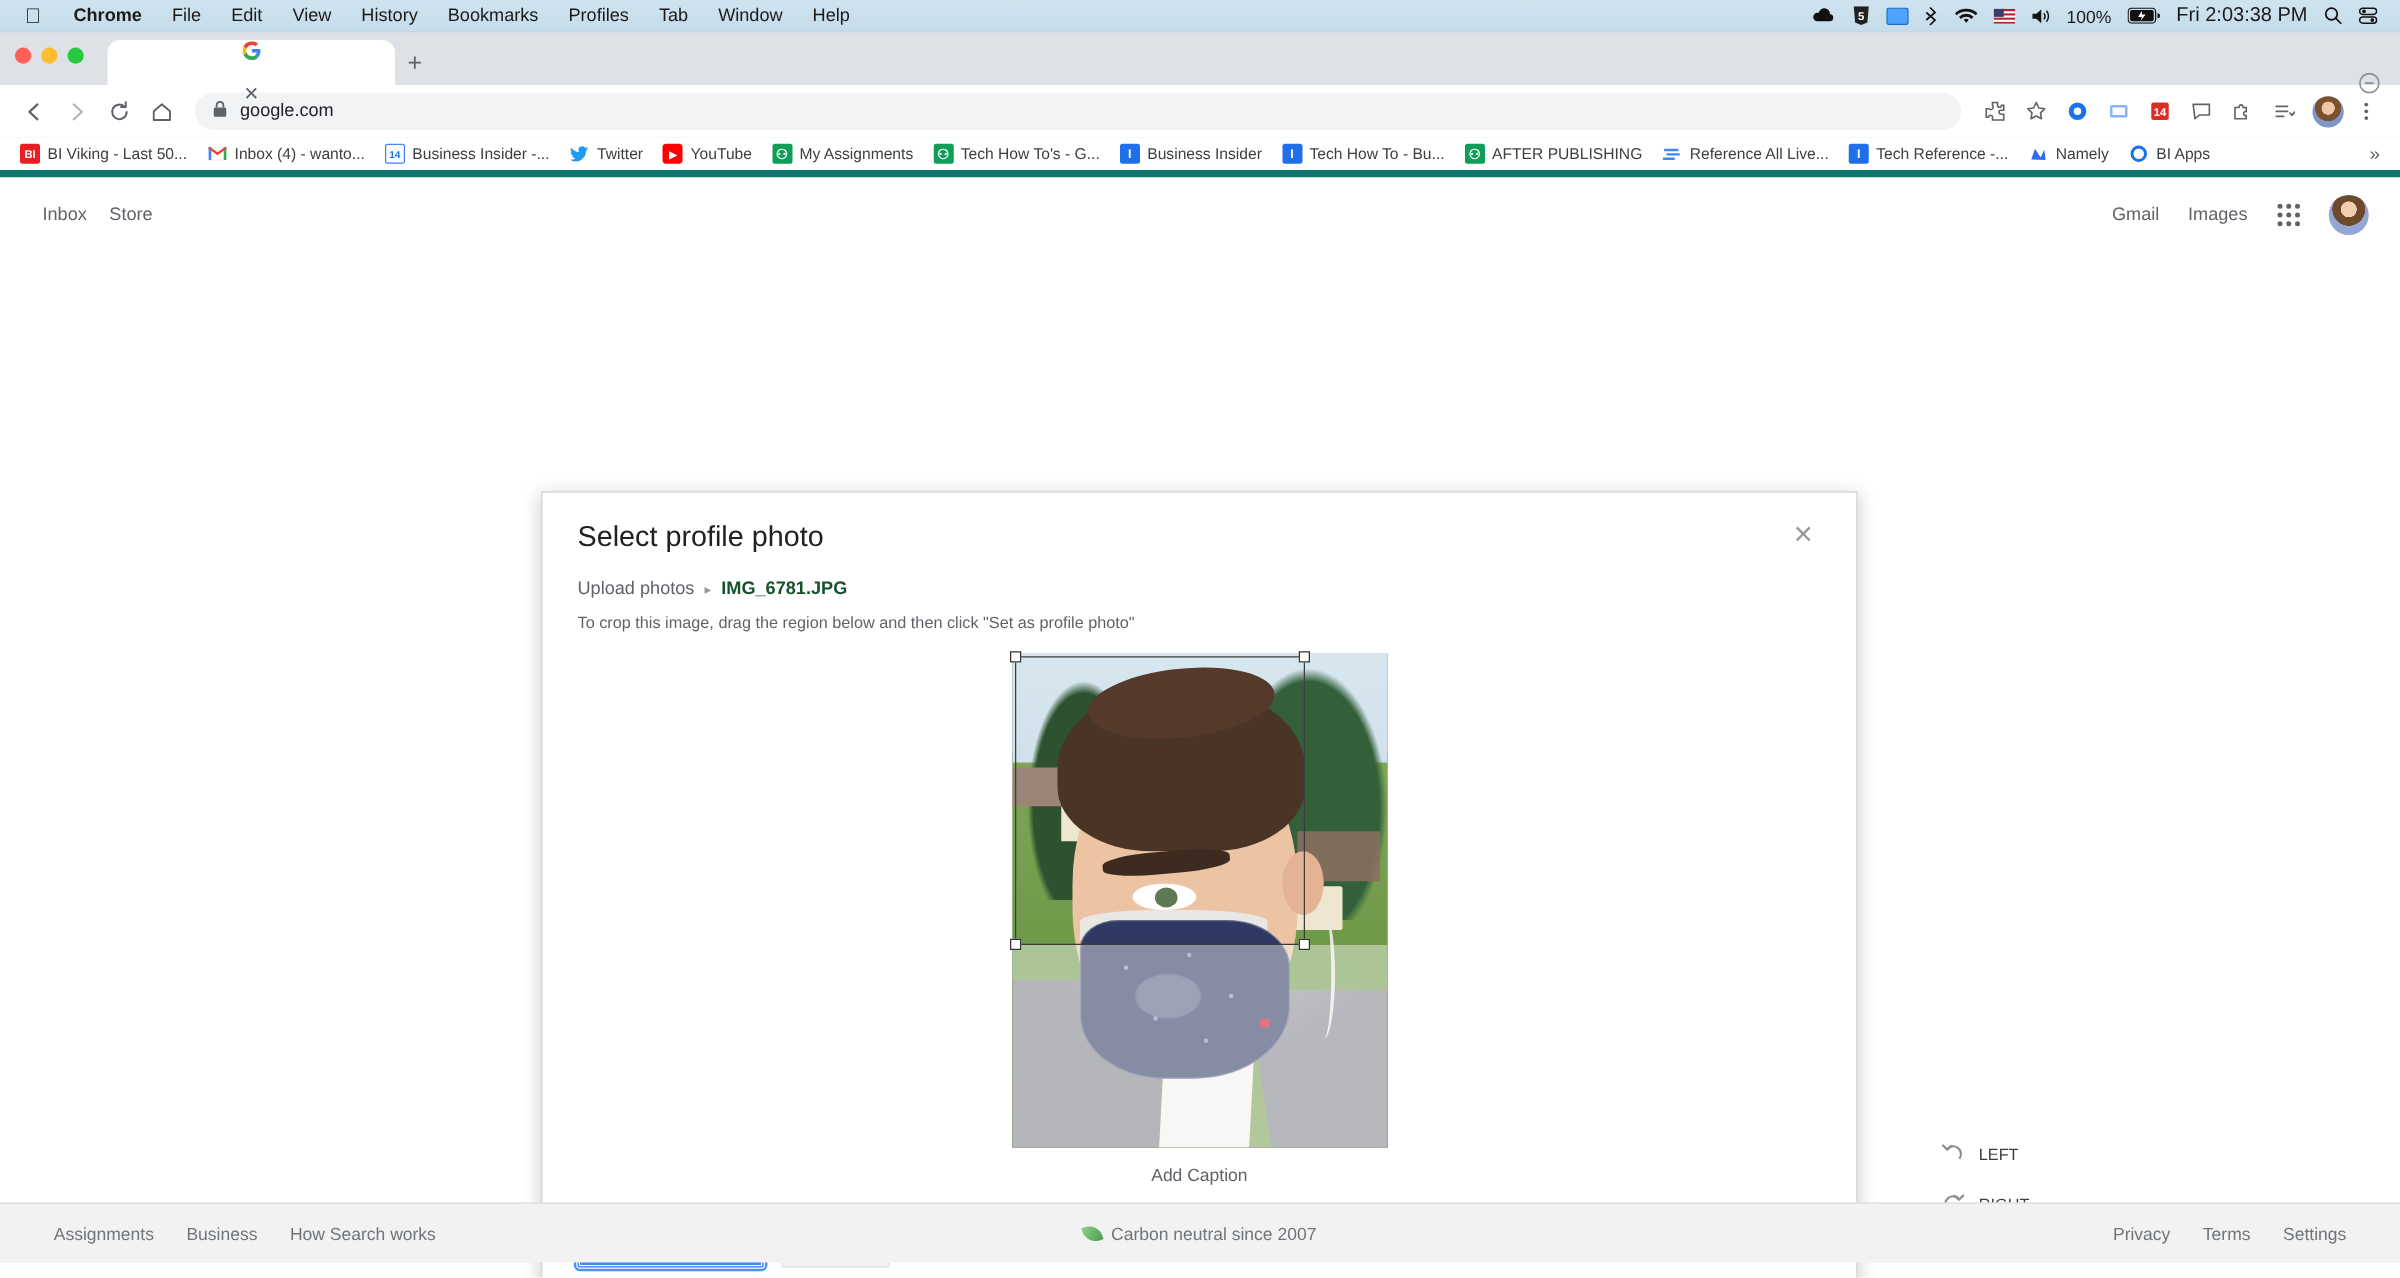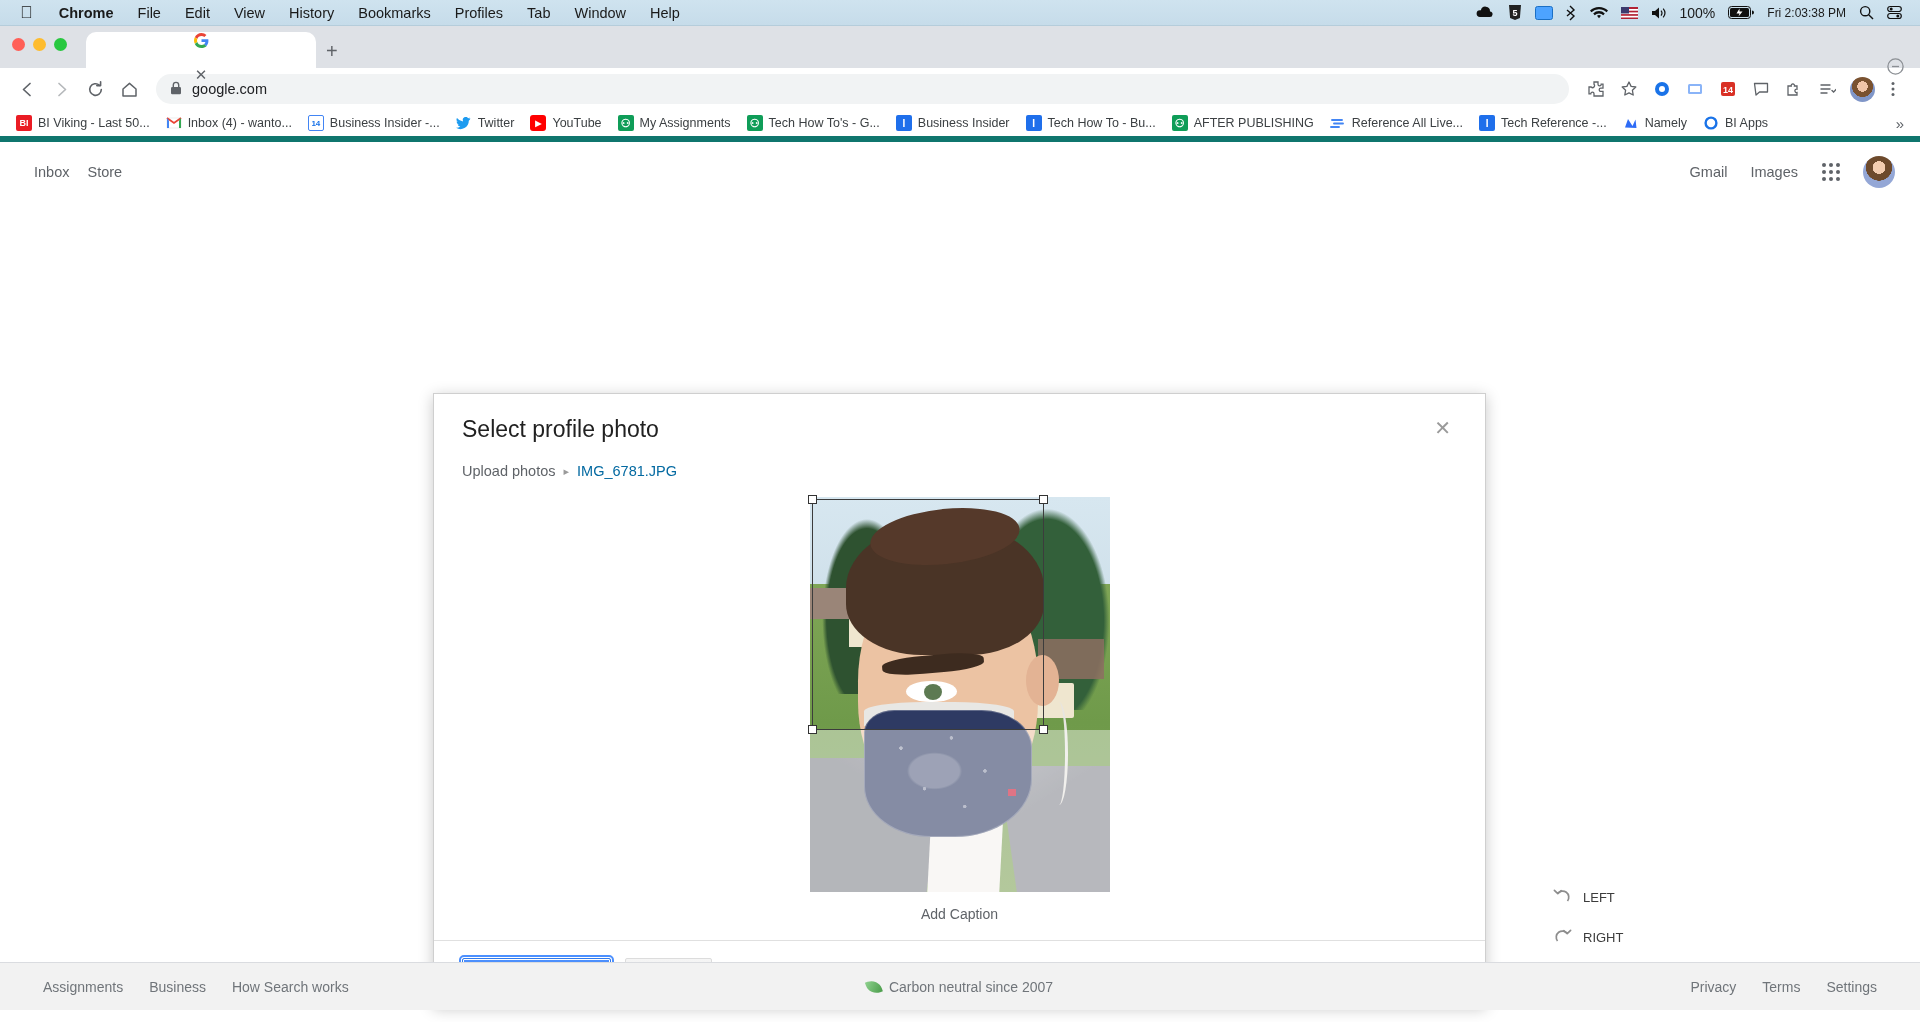--- a/index.html
+++ b/index.html
@@ -19,21 +19,21 @@
     font-size: 14.5px; color: #1a1a1a;
     border-bottom: 1px solid #b5cddb;
     position: relative;
   }
   .mac-apple { font-size: 17px; margin: 0 14px 0 8px; line-height: 1; }
   .mac-menu-item { padding: 0 12px; white-space: nowrap; }
   .mac-menu-item.bold { font-weight: bold; }
   .mac-right { margin-left: auto; display: flex; align-items: center; gap: 13px; padding-right: 6px; }
   .mb-icon { display: inline-flex; align-items: center; justify-content: center; }
   .battery-pct { font-size: 14px; }
-  .mac-clock { font-size: 12px; white-space: nowrap; }
+  .mac-clock { font-size: 16px; white-space: nowrap; }
 
   
   .chrome-win { background: #dee1e6; }
   .tabstrip {
     height: 42px; display: flex; align-items: flex-end;
     padding-left: 10px; position: relative;
   }
   .traffic { display: flex; align-items: center; gap: 8px; position: absolute; left: 12px; top: 12px; }
   .dot { width: 13px; height: 13px; border-radius: 50%; }
   .dot.r { background: #ff5f57; } .dot.y { background: #febc2e; } .dot.g { background: #28c840; }
@@ -126,21 +126,21 @@
     display: flex; align-items: flex-start; padding: 22px 28px 0 28px;
   }
   .modal-title { font-size: 23px; color: #212121; font-weight: 400; }
   .modal-close {
     margin-left: auto; font-size: 20px; color: #9a9a9a; cursor: pointer; line-height: 1;
     padding: 2px 6px;
   }
   .breadcrumb { padding: 20px 28px 0 28px; font-size: 14.5px; color: #5f6368; display: flex; align-items: center; gap: 8px; }
   .breadcrumb .crumb-link { cursor: pointer; }
   .breadcrumb .crumb-sep { color: #9a9a9a; font-size: 11px; }
-  .breadcrumb .crumb-cur { font-weight: normal; color: #0369a1; }
+  .breadcrumb .crumb-cur { font-weight: bold; color: #14532d; }
   .crop-hint { padding: 11px 28px 0 28px; font-size: 13px; color: #5f6368; }
 
   .editor { position: relative; padding: 18px 28px 0 28px; min-height: 420px; }
   .photo-wrap { position: relative; width: 300px; height: 395px; margin: 0 auto; }
   .photo {
     position: absolute; inset: 0;
     background:
       
       linear-gradient(180deg, rgba(0,0,0,0) 62%, rgba(120,122,128,0.0) 62%),
       linear-gradient(160deg, #8e9096 0 0) no-repeat,
@@ -551,20 +551,21 @@
           <span class="modal-title">Select profile photo</span>
           <span class="modal-close">✕</span>
         </div>
 
         <div class="breadcrumb">
           <span class="crumb-link">Upload photos</span>
           <span class="crumb-sep">▸</span>
           <span class="crumb-cur">IMG_6781.JPG</span>
         </div>
 
+        <div class="crop-hint">To crop this image, drag the region below and then click "Set as profile photo"</div>
 
         <div class="editor">
           <div class="photo-wrap">
             <div class="photo" title="man-wearing-blue-paisley-face-mask-outdoors">
               <div class="ph-sky"></div>
               <div class="ph-grass"></div>
               <div class="ph-tree-l"></div>
               <div class="ph-tree-r"></div>
               <div class="ph-bldg"></div>
               <div class="ph-bldg2"></div>

